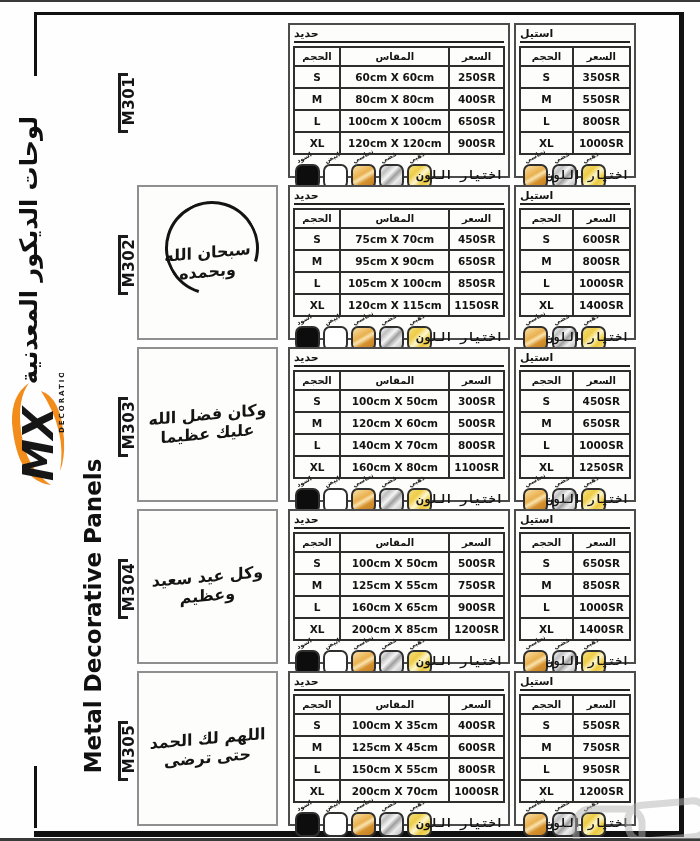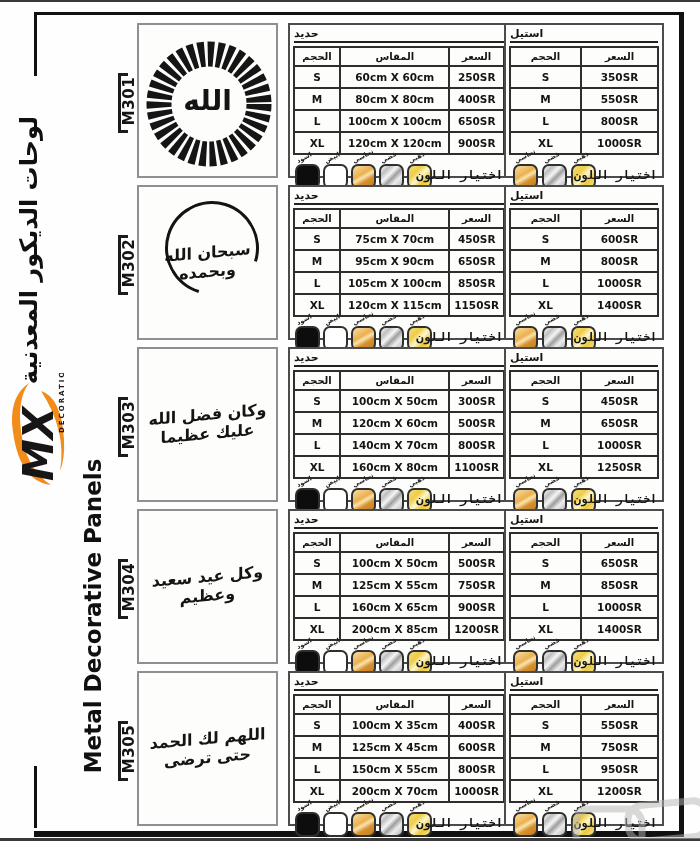--- a/index.html
+++ b/index.html
@@ -42,21 +42,21 @@
   .ring-svg{display:none;position:absolute;left:3px;top:3px;}
   .art-ring .ring-svg{display:block;}
   .art-ring .art-text{font-size:28px;transform:none;}
   .art-swirl::before{content:"";position:absolute;left:26px;top:14px;width:88px;height:88px;
             border:3px solid #141414;border-radius:50%;border-bottom-color:transparent;
             transform:rotate(-28deg);}
 
   .panel{position:absolute;top:0;height:155px;box-sizing:border-box;border:2px solid #4c4c4c;
          background:#fdfdfb;padding:2px 3px;}
   .iron-panel{left:173px;width:222px;}
-  .steel-panel{left:389px;width:160px;}
+  .steel-panel{left:399px;width:122px;}
 
   .tbl-title{font-size:11px;font-weight:bold;text-align:left;border-bottom:2px solid #222;
              padding-bottom:1px;margin:0 1px 3px 1px;direction:rtl;}
   table.price-table{width:100%;border-collapse:collapse;table-layout:fixed;}
   .price-table th,.price-table td{border:2px solid #2e2e2e;text-align:center;font-weight:bold;padding:0;}
   .price-table th{font-size:10px;height:17px;direction:rtl;margin-left:45px;}
   .price-table td{font-size:10.5px;height:20px;}
   .iron-panel .c-size{width:22%;}.iron-panel .c-dims{width:52%;}.iron-panel .c-price{width:26%;}
   .steel-panel .c-size{width:48%;}.steel-panel .c-price{width:52%;}
 
@@ -100,28 +100,20 @@
   <div class="stub stub-top"></div>
   <div class="stub stub-bottom"></div>
 
   <div class="rows">
   <section class="row">
     <div class="bracket"></div>
     <div class="mid">
       <span>M301</span>
     </div>
 
-    <div class="art-panel">
-      <div class="art art-ring">
-        <svg class="ring-svg" width="134" height="148" viewBox="0 0 134 148">
-          <circle cx="67" cy="76" r="50" fill="none" stroke="#151515" stroke-width="25" stroke-dasharray="6 3"></circle>
-        </svg>
-        <div class="art-text" dir="rtl">الله</div>
-      </div>
-    </div>
 
     <div class="panel iron-panel">
       <div class="tbl-title">حديد</div>
       <table class="price-table">
         <colgroup>
               <col class="c-size">
               <col class="c-dims">
               <col class="c-price">
             </colgroup>
         <thead>

